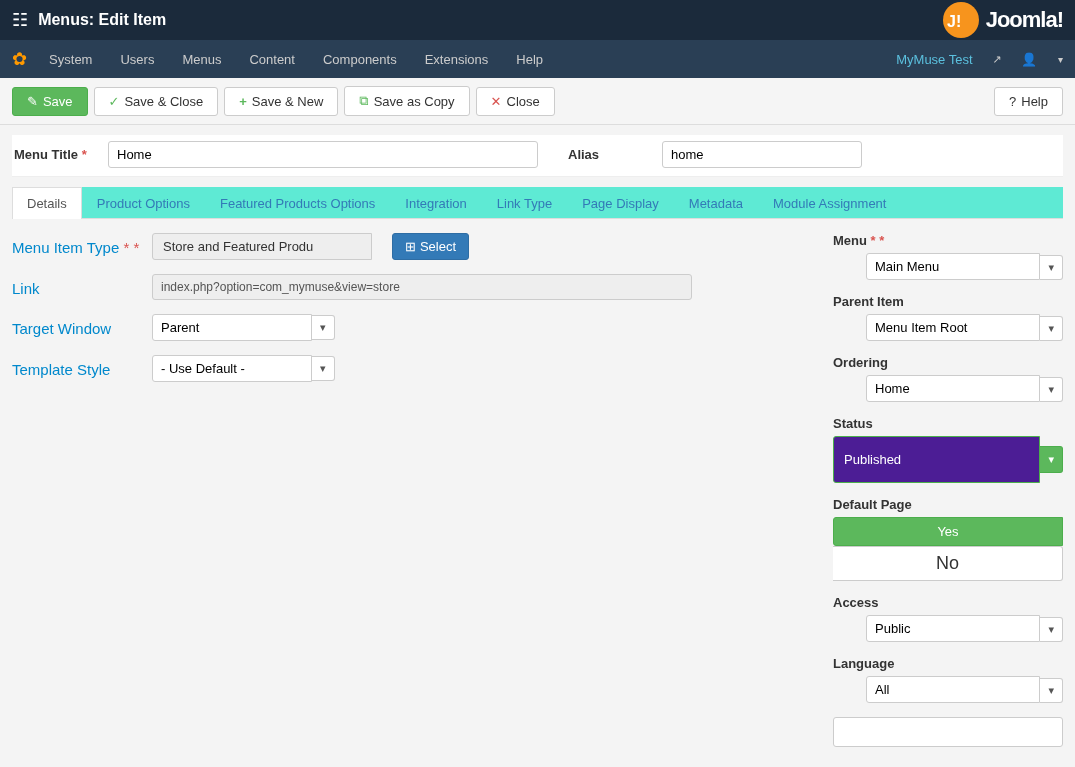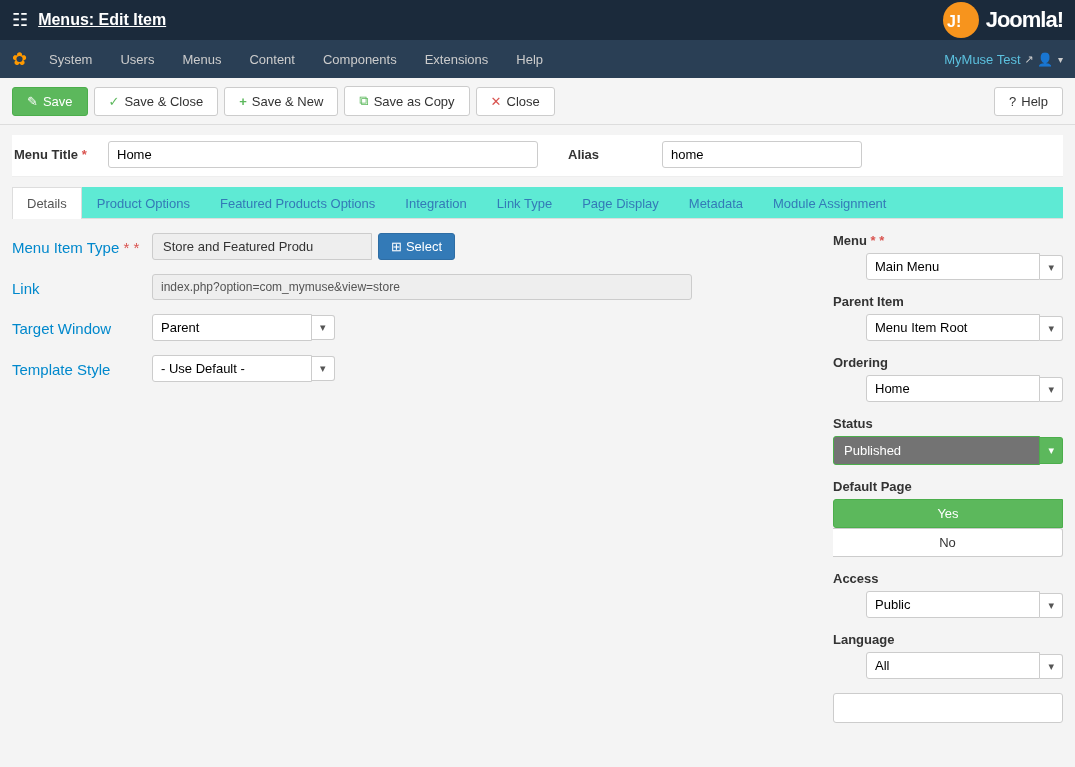--- a/index.html
+++ b/index.html
@@ -9,41 +9,41 @@
     .top-bar {
       background: #1b2a3b;
       color: #fff;
       display: flex;
       align-items: center;
       justify-content: space-between;
       padding: 0 12px;
       height: 40px;
     }
     .top-bar-left { display: flex; align-items: center; gap: 10px; }
-    .top-bar-title { font-size: 16px; font-weight: bold; color: #fff; text-decoration: underline; }
+    .top-bar-title { font-size: 16px; font-weight: bold; color: #fff; }
     .joomla-logo { display: flex; align-items: center; gap: 6px; }
 
     
     .nav-bar {
       background: #2a3f55;
       display: flex;
       align-items: center;
       justify-content: space-between;
       padding: 0 12px;
       height: 38px;
     }
     .nav-left { display: flex; align-items: center; gap: 4px; }
     .nav-item {
       color: #ccc;
       padding: 6px 12px;
       cursor: pointer;
       font-size: 13px;
       text-decoration: none;
     }
-    .nav-right { color: #ccc; font-size: 13px; display: flex; align-items: center; gap: 4px; }
+    .nav-right { color: #ccc; font-size: 13px; display: flex; align-items: center; gap: 20px; }
     .nav-user { color: #5bc0de; cursor: pointer; }
     .nav-arrow { color: #ccc; font-size: 10px; }
 
     
     .toolbar {
       background: #f5f5f5;
       border-bottom: 1px solid #ddd;
       padding: 8px 12px;
       display: flex;
       align-items: center;
@@ -121,21 +121,21 @@
     .field-label {
       width: 140px;
       min-width: 140px;
       font-size: 15px;
       padding-top: 6px;
       color: #0088cc;
     }
     .field-label-req::after { content: ' *'; color: #d9534f; }
     .field-value { flex: 1; }
 
-    .menu-type-row { display: flex; align-items: center; gap: 6px; }
+    .menu-type-row { display: flex; align-items: center; gap: 20px; }
     .menu-type-display {
       border: 1px solid #ccc;
       background: #eee;
       padding: 5px 10px;
       border-radius: 3px 0 0 3px;
       font-size: 13px;
       color: #333;
       width: 220px;
     }
     .btn-select {
@@ -215,23 +215,23 @@
       font-size: 11px;
       color: #555;
     }
 
     .status-select-wrap {
       display: flex;
       align-items: center;
     }
     .status-select {
       border: 1px solid #4cae4c;
-      background: #737373;
+      background: #4c1d95;
       color: #fff;
-      padding: 6px 10px;
+      padding: 15px 10px;
       border-radius: 3px 0 0 3px;
       font-size: 13px;
       flex: 1;
       appearance: none;
       cursor: pointer;
     }
     .status-select-arrow {
       border: 1px solid #4cae4c;
       border-left: none;
       background: #5cb85c;
@@ -259,21 +259,21 @@
     }
     .dp-no {
       flex: 1;
       background: #fff;
       color: #333;
       border: 1px solid #ccc;
       border-left: none;
       border-radius: 0 3px 3px 0;
       padding: 6px 8px;
       cursor: pointer;
-      font-size: 13px;
+      font-size: 18px;
       text-align: center;
     }
 
     .note-input {
       border: 1px solid #ccc;
       border-radius: 3px;
       padding: 5px 8px;
       width: 100%;
       font-size: 13px;
       height: 30px;

